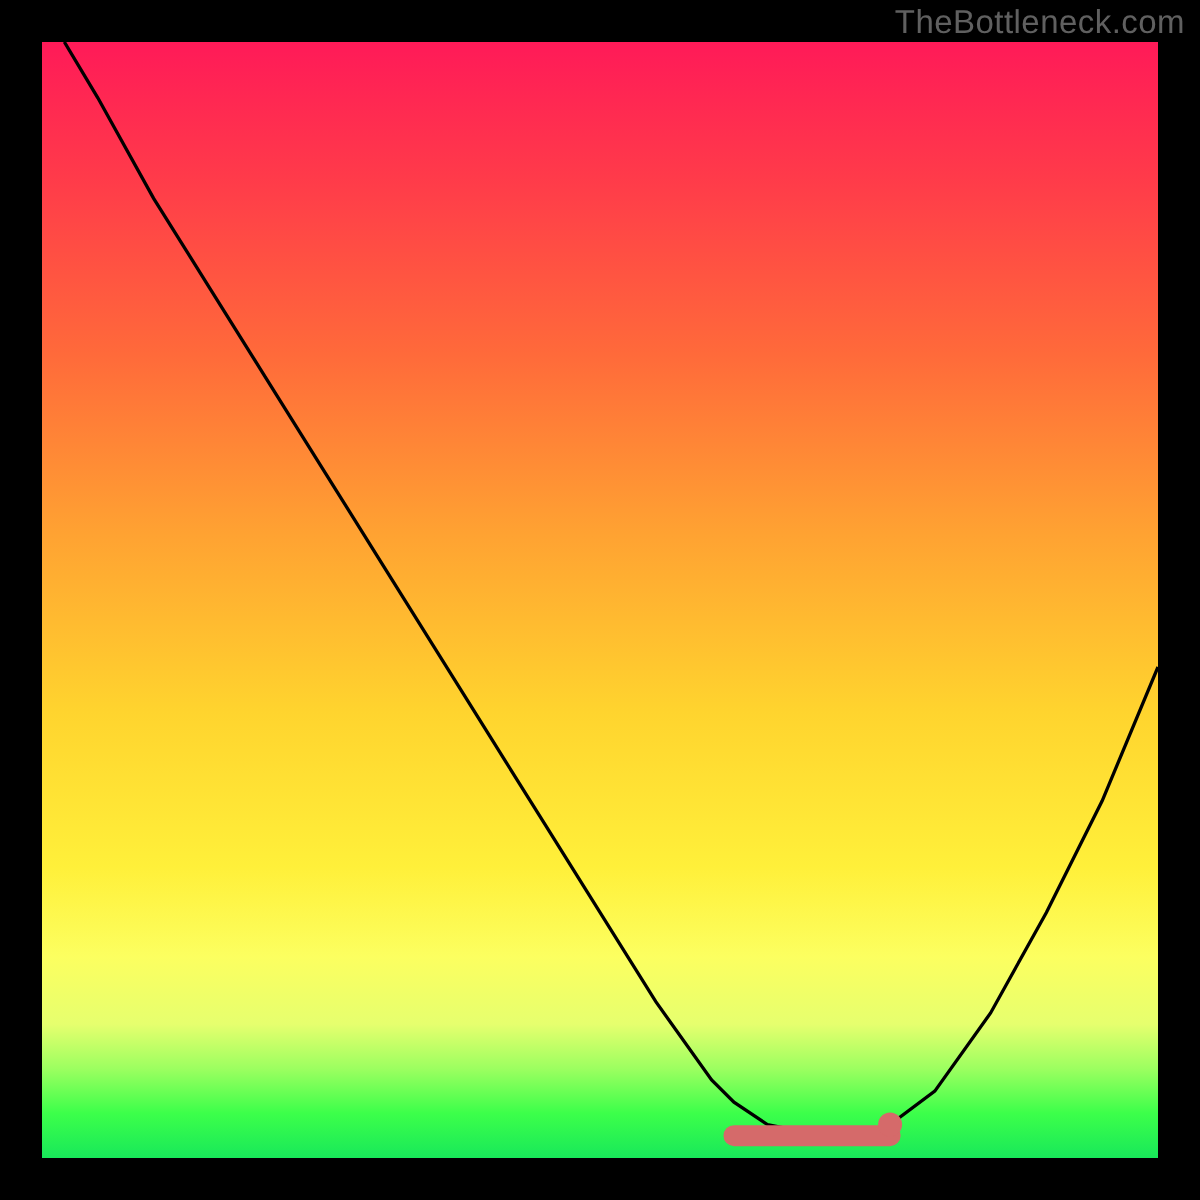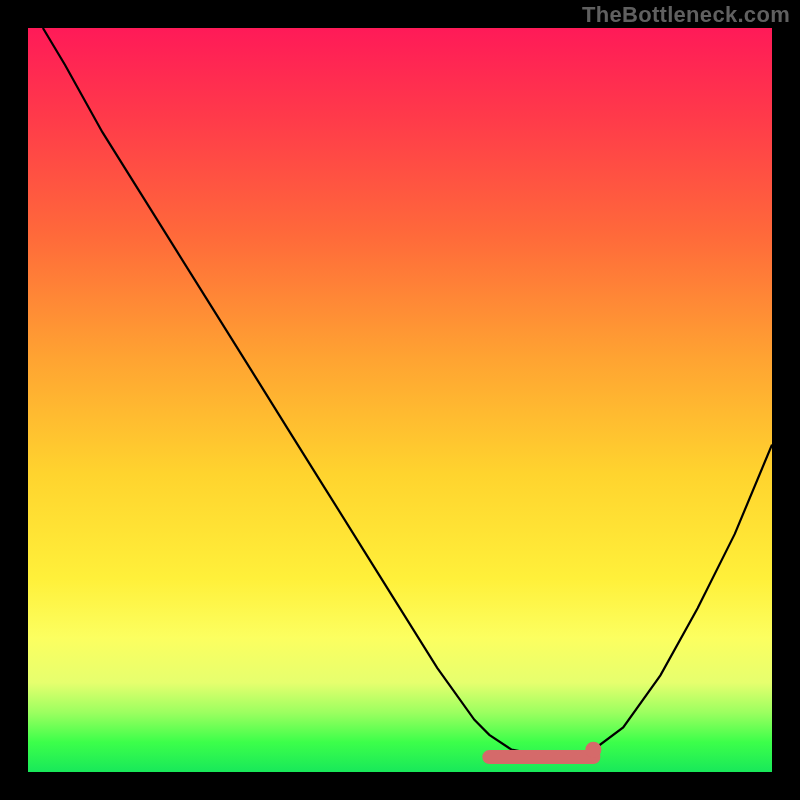--- a/index.html
+++ b/index.html
@@ -18,21 +18,21 @@
     width: 800px;
     height: 800px;
     background: #000;
   }
   .watermark {
     position: absolute;
     top: 2px;
     right: 10px;
     color: #606060;
     font-size: 22px;
-    font-weight: bold;
+    font-weight: normal;
     letter-spacing: 0.3px;
     z-index: 50;
   }
   .plot-area {
     position: absolute;
     left: 28px;
     top: 28px;
     width: 744px;
     height: 744px;
   }

